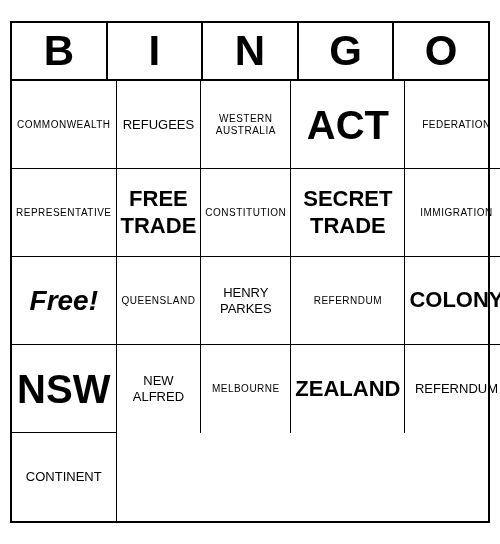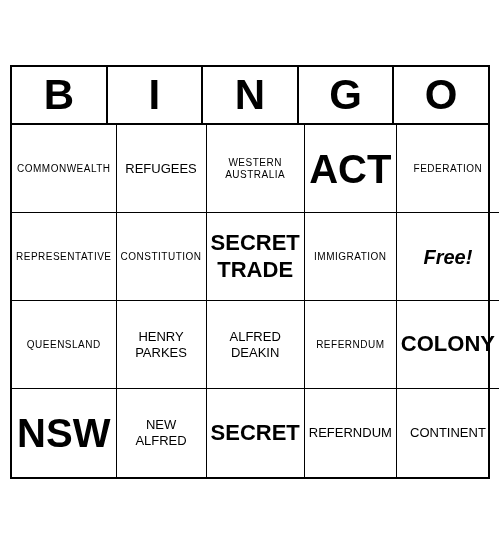--- a/index.html
+++ b/index.html
@@ -84,21 +84,21 @@
       font-size: 22px;
       font-weight: bold;
     }
 
     .text-huge {
       font-size: 40px;
       font-weight: bold;
     }
 
     .free-cell {
-      font-size: 20px;
+      font-size: 28px;
       font-style: italic;
       font-weight: bold;
     }
   </style>
 </head>
 <body>
 
 <div class="bingo-card">
   <div class="bingo-header">
   <div class="bingo-header-cell">B</div>
@@ -120,54 +120,57 @@
       <div class="bingo-cell">
         <span class="cell-text text-huge">ACT</span>
       </div>
       <div class="bingo-cell">
         <span class="cell-text text-small">FEDERATION</span>
       </div>
       <div class="bingo-cell">
         <span class="cell-text text-small">REPRESENTATIVE</span>
       </div>
       <div class="bingo-cell">
+        <span class="cell-text text-large">FREE TRADE</span>
+      </div>
+      <div class="bingo-cell">
         <span class="cell-text text-small">CONSTITUTION</span>
       </div>
       <div class="bingo-cell">
         <span class="cell-text text-large">SECRET TRADE</span>
       </div>
       <div class="bingo-cell">
         <span class="cell-text text-small">IMMIGRATION</span>
       </div>
       <div class="bingo-cell">
         <span class="cell-text free-cell">Free!</span>
       </div>
       <div class="bingo-cell">
         <span class="cell-text text-small">QUEENSLAND</span>
       </div>
       <div class="bingo-cell">
         <span class="cell-text text-medium">HENRY PARKES</span>
       </div>
       <div class="bingo-cell">
-        <span class="cell-text text-medium">ALFRED DEAKIN</span>
-      </div>
-      <div class="bingo-cell">
         <span class="cell-text text-small">REFERNDUM</span>
       </div>
       <div class="bingo-cell">
         <span class="cell-text text-large">COLONY</span>
       </div>
       <div class="bingo-cell">
         <span class="cell-text text-huge">NSW</span>
       </div>
       <div class="bingo-cell">
         <span class="cell-text text-medium">NEW ALFRED</span>
       </div>
       <div class="bingo-cell">
-        <span class="cell-text text-large">SECRET</span>
+        <span class="cell-text text-small">MELBOURNE</span>
+      </div>
+      <div class="bingo-cell">
+        <span class="cell-text text-large">ZEALAND</span>
       </div>
       <div class="bingo-cell">
         <span class="cell-text text-medium">REFERNDUM</span>
       </div>
       <div class="bingo-cell">
         <span class="cell-text text-medium">CONTINENT</span>
       </div>
     </div>
 </div>
 

